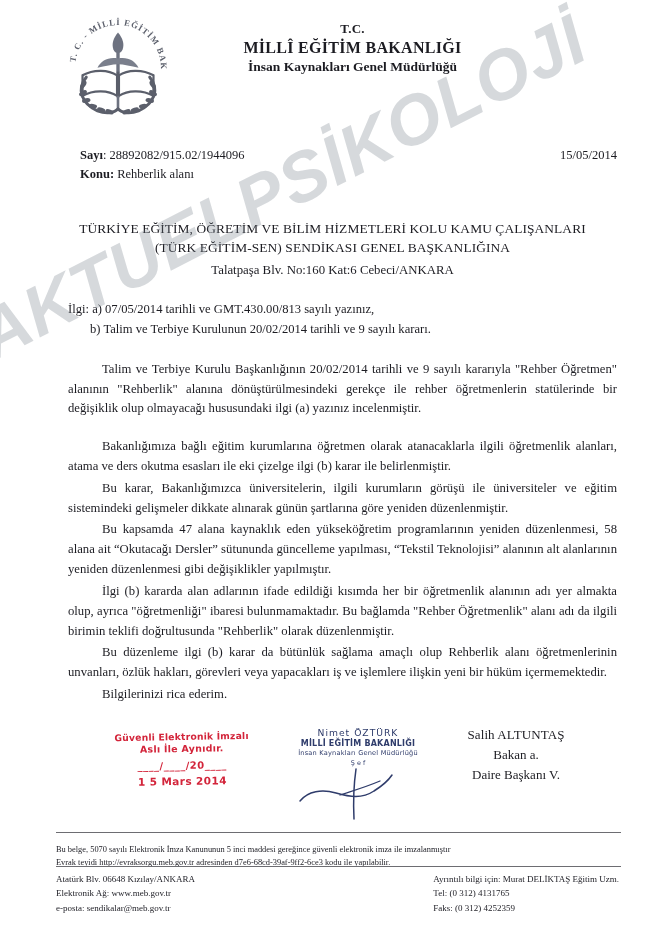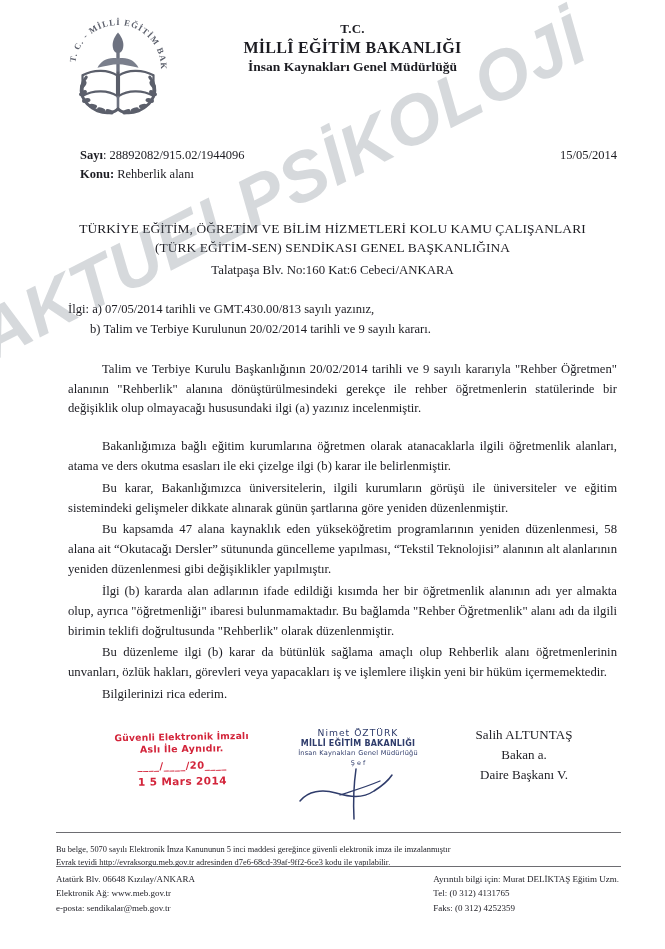--- a/index.html
+++ b/index.html
@@ -184,21 +184,21 @@
   #signature-mark {
     position: absolute;
     left: 296px;
     top: 36px;
     width: 120px;
     height: 62px;
   }
 
   #signer {
     position: absolute;
-    right: 46px;
+    right: 54px;
     top: 0;
     width: 190px;
     text-align: center;
     line-height: 1.55;
     font-size: 13px;
   }
   #signer .name { letter-spacing: 0.1px; }
 
   
   #legal {

